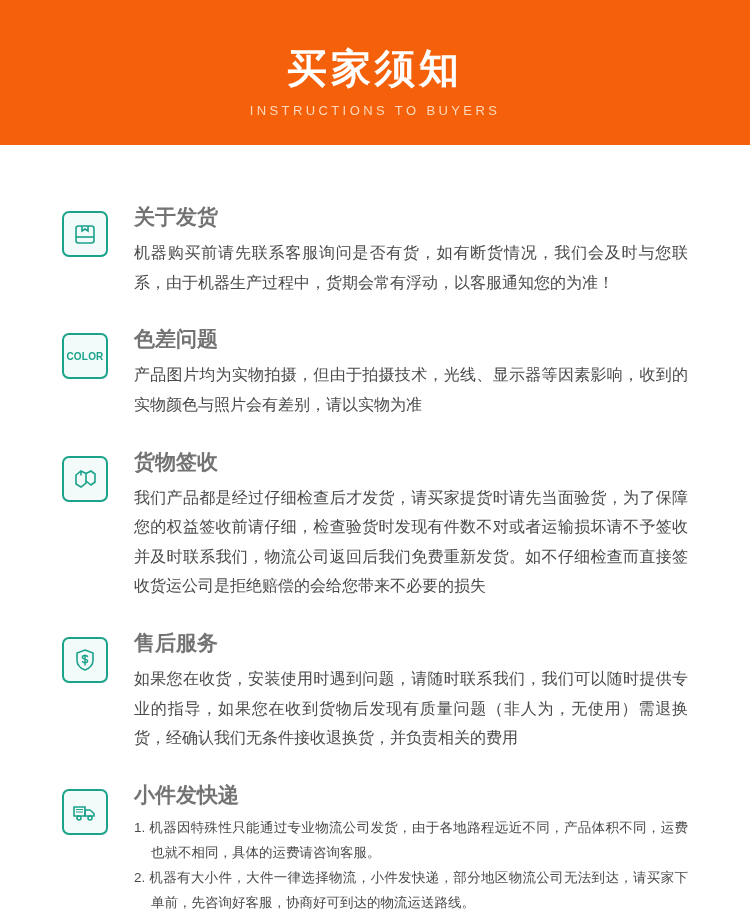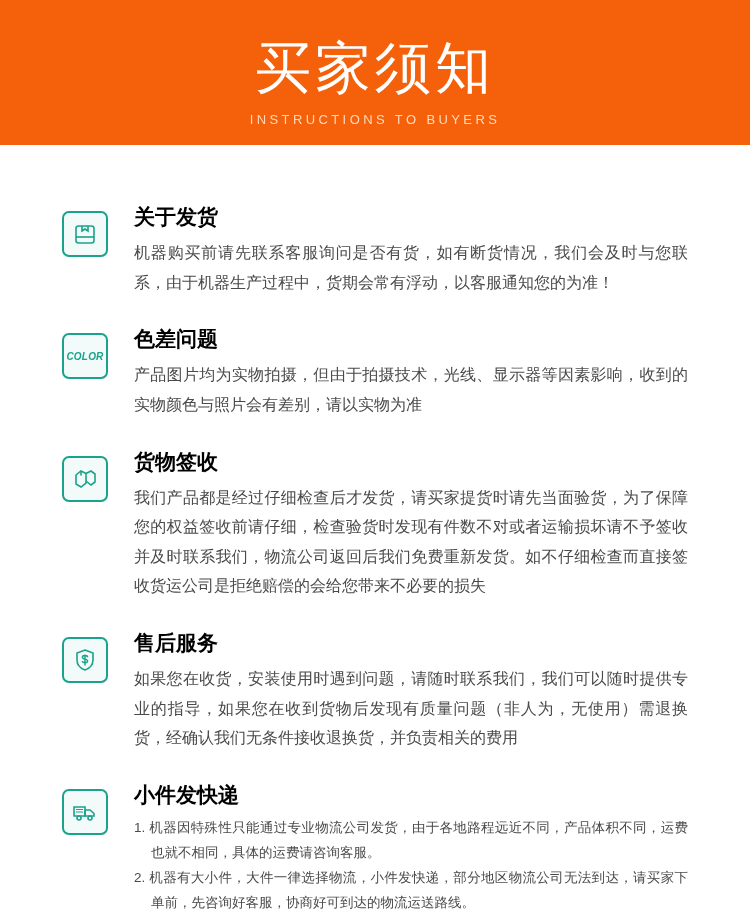--- a/index.html
+++ b/index.html
@@ -27,22 +27,22 @@
     background: #f4610a;
     display: flex;
     flex-direction: column;
     align-items: center;
     justify-content: center;
     box-sizing: border-box;
     padding-top: 18px;
   }
   .header-title {
     color: #ffffff;
-    font-size: 56px;
-    font-weight: normal;
+    font-size: 40px;
+    font-weight: bold;
     letter-spacing: 4px;
     line-height: 1.15;
     text-align: center;
   }
   .header-sub {
     margin-top: 12px;
     color: #ffd9bd;
     font-size: 13px;
     letter-spacing: 3.4px;
     text-align: center;
@@ -62,36 +62,35 @@
     height: 46px;
     min-width: 46px;
     border: 2px solid #1aa28a;
     border-radius: 7px;
     background: #f2fbf9;
     display: flex;
     align-items: center;
     justify-content: center;
     margin-top: 6px;
     box-sizing: border-box;
-    font-style: italic;
   }
   .icon-box svg { display: block; }
   .icon-text {
     font-size: 10px;
     font-weight: bold;
     color: #1aa28a;
     letter-spacing: 0.2px;
   }
   .item-body {
     margin-left: 26px;
     flex: 1;
   }
   .item-title {
     font-size: 21px;
-    color: #000000;
+    color: #737373;
     font-weight: bold;
     line-height: 1.1;
     margin-bottom: 10px;
   }
   .item-text {
     font-size: 16px;
     color: #4a4a4a;
     line-height: 1.85;
     text-align: justify;
   }

